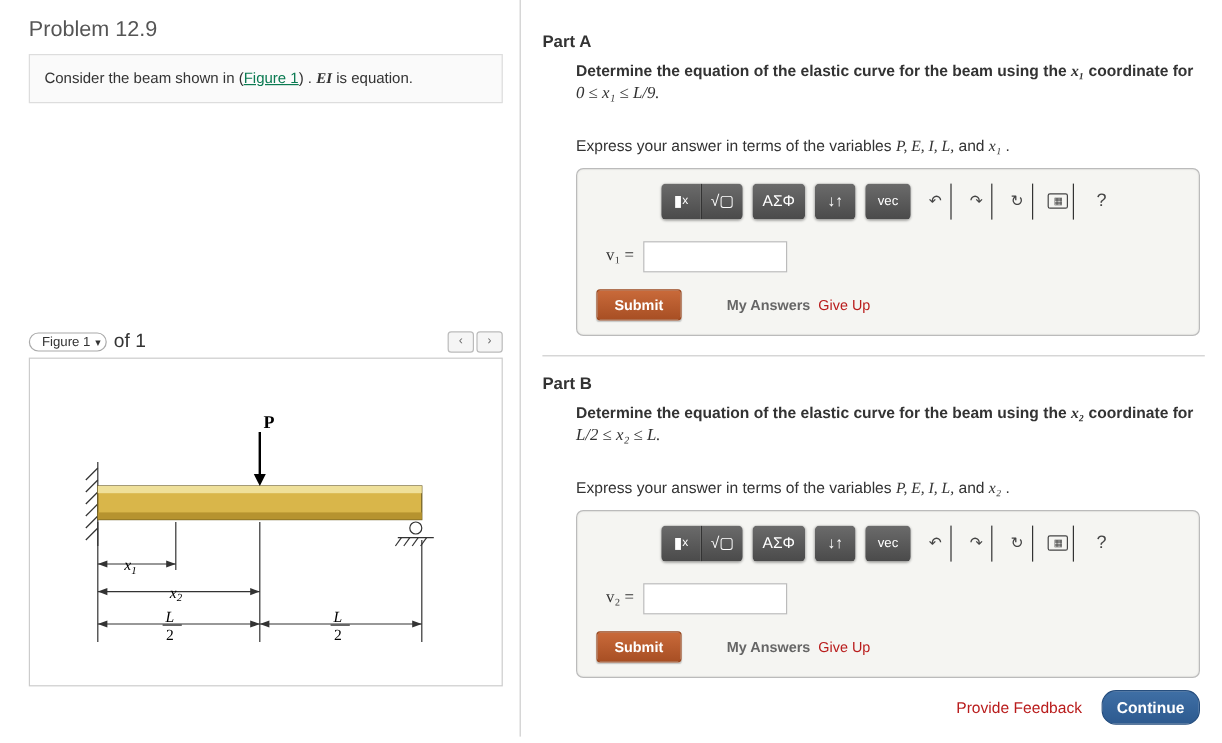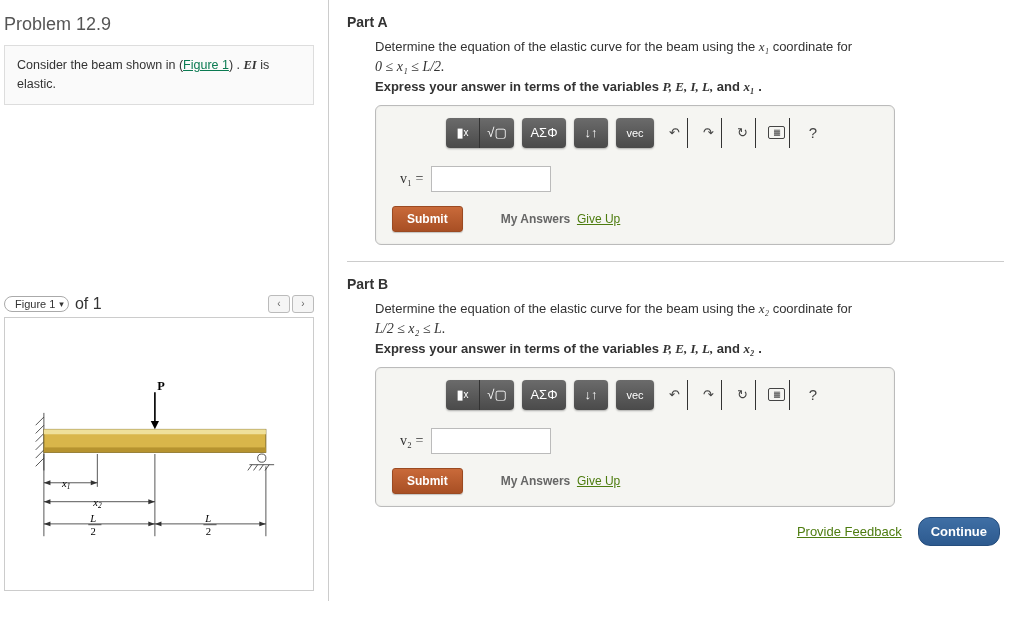--- a/index.html
+++ b/index.html
@@ -1,71 +1,71 @@
 <!DOCTYPE html>
 <html><head>
 <meta charset="utf-8">
 <style>
   * { box-sizing: border-box; margin: 0; padding: 0; }
   body { font-family: Arial, Helvetica, sans-serif; font-size: 13px; color: #333; background: #fff; width: 1018px; }
   .container { display: flex; }
-  .left-col { width: 329px; border-right: 1px solid #ccc; padding: 12px 14px 10px 4px; }
-  .right-col { flex: 1; padding: 0 14px 10px 18px; }
+  .left-col { width: 434px; border-right: 1px solid #ccc; padding: 12px 14px 10px 24px; }
+  .right-col { flex: 1; padding: 12px 14px 10px 18px; }
   .problem-title { font-size: 18px; font-weight: normal; color: #555; margin: 2px 0 10px 0; }
   .prompt-box { border: 1px solid #ddd; background: #fafafa; padding: 10px 12px; font-size: 12.5px; line-height: 1.5; color: #333; }
   .prompt-box a { color: #0a7a51; text-decoration: underline; }
   .figure-bar { display: flex; align-items: center; gap: 6px; margin-top: 190px; }
   .fig-select { border: 1px solid #aaa; border-radius: 10px; padding: 1px 4px 1px 10px; font-size: 11px; background: #fff; display: flex; align-items: center; gap: 4px; }
   .arrows { margin-left: auto; display: flex; gap: 2px; }
   .nav-btn { width: 22px; height: 18px; border: 1px solid #bbb; border-radius: 3px; background: #f5f5f5; display: flex; align-items: center; justify-content: center; font-size: 10px; color: #666; cursor: pointer; }
   .figure-panel { border: 1px solid #ccc; margin-top: 4px; padding: 6px; background: #fff; }
   .fig-svg { width: 100%; height: 260px; display: block; }
 
   .part { margin-top: 14px; }
   .part-title { font-weight: bold; font-size: 14px; margin-bottom: 8px; }
   .part-body { padding-left: 28px; }
-  .desc { font-size: 13px; line-height: 1.45; }
+  .desc { font-size: 13px; line-height: 1.45; font-weight: bold; }
   .range { font-family: "Times New Roman", serif; font-size: 14px; margin-top: 2px; }
-  .hint { font-weight: bold; font-size: 13px; margin-top: 4px; }
+  .hint { font-weight: normal; font-size: 13px; margin-top: 27px; }
 
   .answer-box { border: 1px solid #bbb; border-radius: 6px; background: #f5f5f2; margin-top: 10px; padding: 12px 16px 12px 16px; width: 520px; box-shadow: inset 0 0 2px rgba(0,0,0,.08); }
   .toolbar { display: flex; align-items: center; gap: 8px; background: transparent; margin-bottom: 18px; padding-left: 54px; }
   .tb-group { display: flex; border-radius: 4px; overflow: hidden; box-shadow: 0 1px 2px rgba(0,0,0,.3); }
   .tb-btn { width: 34px; height: 30px; background: linear-gradient(#6b6b6b,#4a4a4a); color: #fff; display: flex; align-items: center; justify-content: center; font-size: 13px; border-right: 1px solid #333; cursor: pointer; }
   .tb-btn:last-child { border-right: none; }
   .tb-btn.light { background: none; color: #444; box-shadow: none; width: 26px; }
   .tb-help { width: 22px; height: 22px; display: flex; align-items: center; justify-content: center; font-size: 15px; color: #444; cursor: pointer; margin-left: 4px; }
   .keyboard-icon { border: 1px solid #444; border-radius: 2px; padding: 1px 4px; font-size: 8px; letter-spacing: -1px; }
 
   .eq-row { display: flex; align-items: center; gap: 8px; margin-left: 8px; }
   .eq-label { font-family: "Times New Roman", serif; font-size: 14px; }
   .eq-input { width: 120px; height: 26px; border: 1px solid #bbb; background: #fff; padding: 2px 6px; font-size: 13px; }
 
   .button-row { display: flex; align-items: center; gap: 38px; margin-top: 14px; }
   .submit-btn { background: linear-gradient(#c96a3a,#a84f24); color: #fff; font-weight: bold; font-size: 12px; border: 1px solid #9b4a22; border-radius: 3px; padding: 5px 14px; cursor: pointer; box-shadow: 0 1px 1px rgba(0,0,0,.2); }
   .link-btn { font-size: 12px; }
   .my-ans { color: #666; font-weight: bold; }
-  .link-green { color: #4d7c0f; text-decoration: underline; cursor: pointer; }
+  .link-green { color: #b91c1c; cursor: pointer; }
 
   hr.part-divider { border: none; border-top: 1px solid #ccc; margin-top: 16px; }
 
   .footer-row { display: flex; justify-content: flex-end; align-items: center; gap: 16px; margin-top: 10px; padding-right: 4px; }
   .continue-btn { background: linear-gradient(#3f6fa5,#2d5a8f); color: #fff; font-weight: bold; font-size: 13px; border: 1px solid #264e7e; border-radius: 12px; padding: 6px 12px; cursor: pointer; }
   .ital { font-style: italic; font-family: 'Times New Roman', serif; }
   .vec-sup { font-size: 10px; }
 </style>
 </head>
 <body>
 
 <div class="container">
 
   <div class="left-col">
     <div class="problem-title">Problem 12.9</div>
     <div class="prompt-box">
-      <span>Consider the beam shown in (</span><a href="#">Figure 1</a><span>) . </span><span class="ital" style="font-weight:bold">EI</span><span> is elastic.</span>
+      <span>Consider the beam shown in (</span><a href="#">Figure 1</a><span>) . </span><span class="ital" style="font-weight:bold">EI</span><span> is equation.</span>
     </div>
 
     <div class="figure-bar">
       <div class="fig-select">
         <span>Figure 1</span>
         <span style="font-size:9px;">▾</span>
       </div>
       <span style="font-size:16px;">of 1</span>
       <div class="arrows">
         <div class="nav-btn">‹</div>
@@ -136,21 +136,21 @@
   </div>
 
   <div class="right-col">
 
     <div class="part">
       <div class="part-title">Part A</div>
       <div class="part-body">
         <div class="desc">
           <span>Determine the equation of the elastic curve for the beam using the </span><span class="ital">x₁</span><span> coordinate for</span>
         </div>
-        <div class="range ital">0 ≤ x₁ ≤ L/2.</div>
+        <div class="range ital">0 ≤ x₁ ≤ L/9.</div>
         <div class="hint">
           <span>Express your answer in terms of the variables </span><span class="ital">P, E, I, L,</span><span> and </span><span class="ital">x₁</span><span> .</span>
         </div>
 
         <div class="answer-box">
           <div class="toolbar">
             <div class="tb-group">
               <div class="tb-btn">
                   <span>▮</span>
                   <sup class="vec-sup">x</sup>

